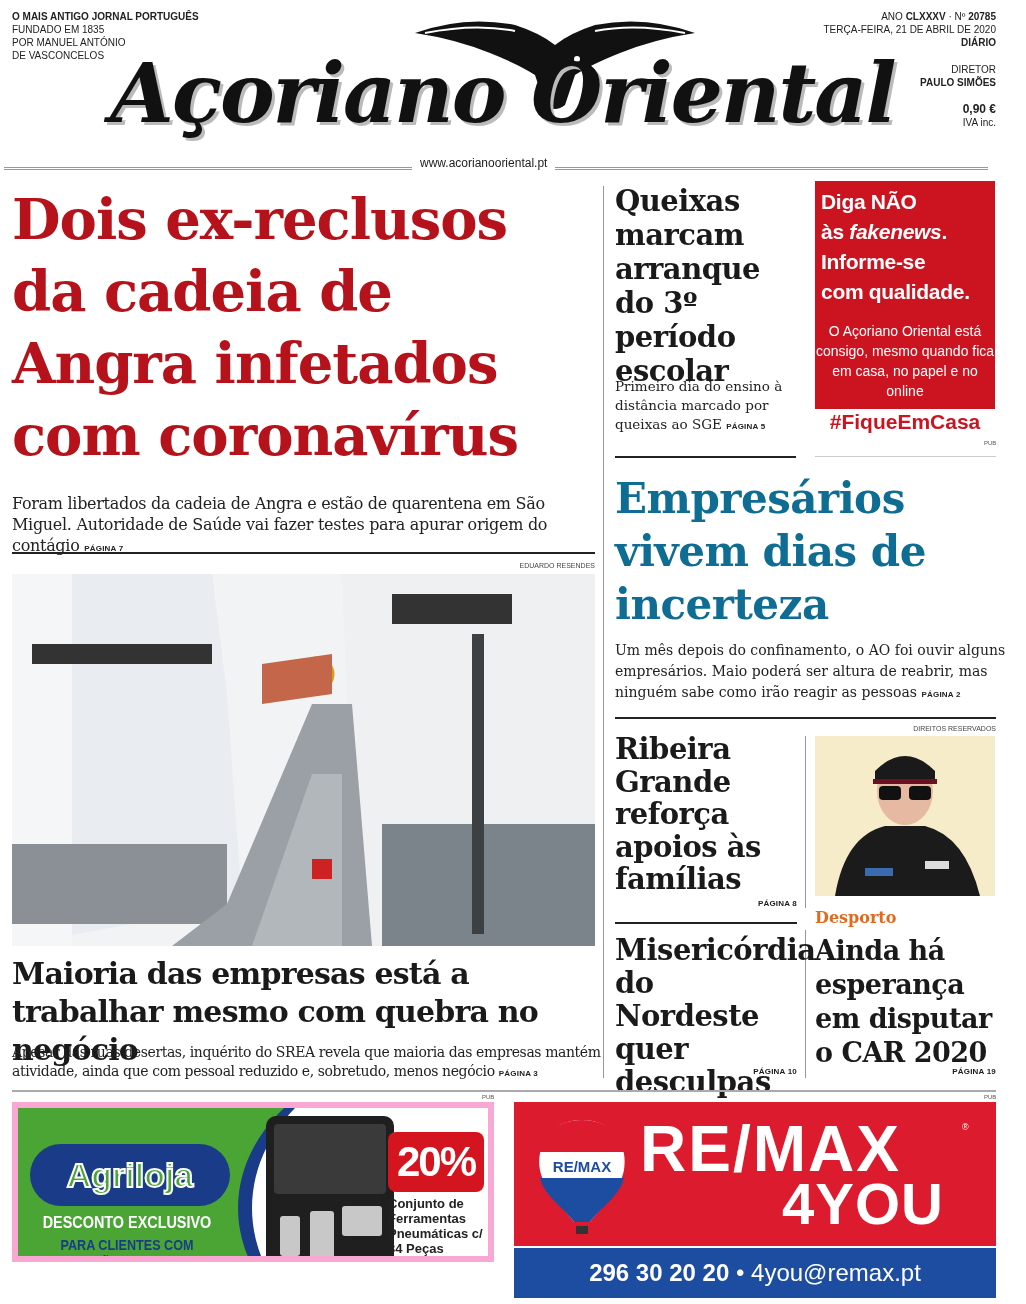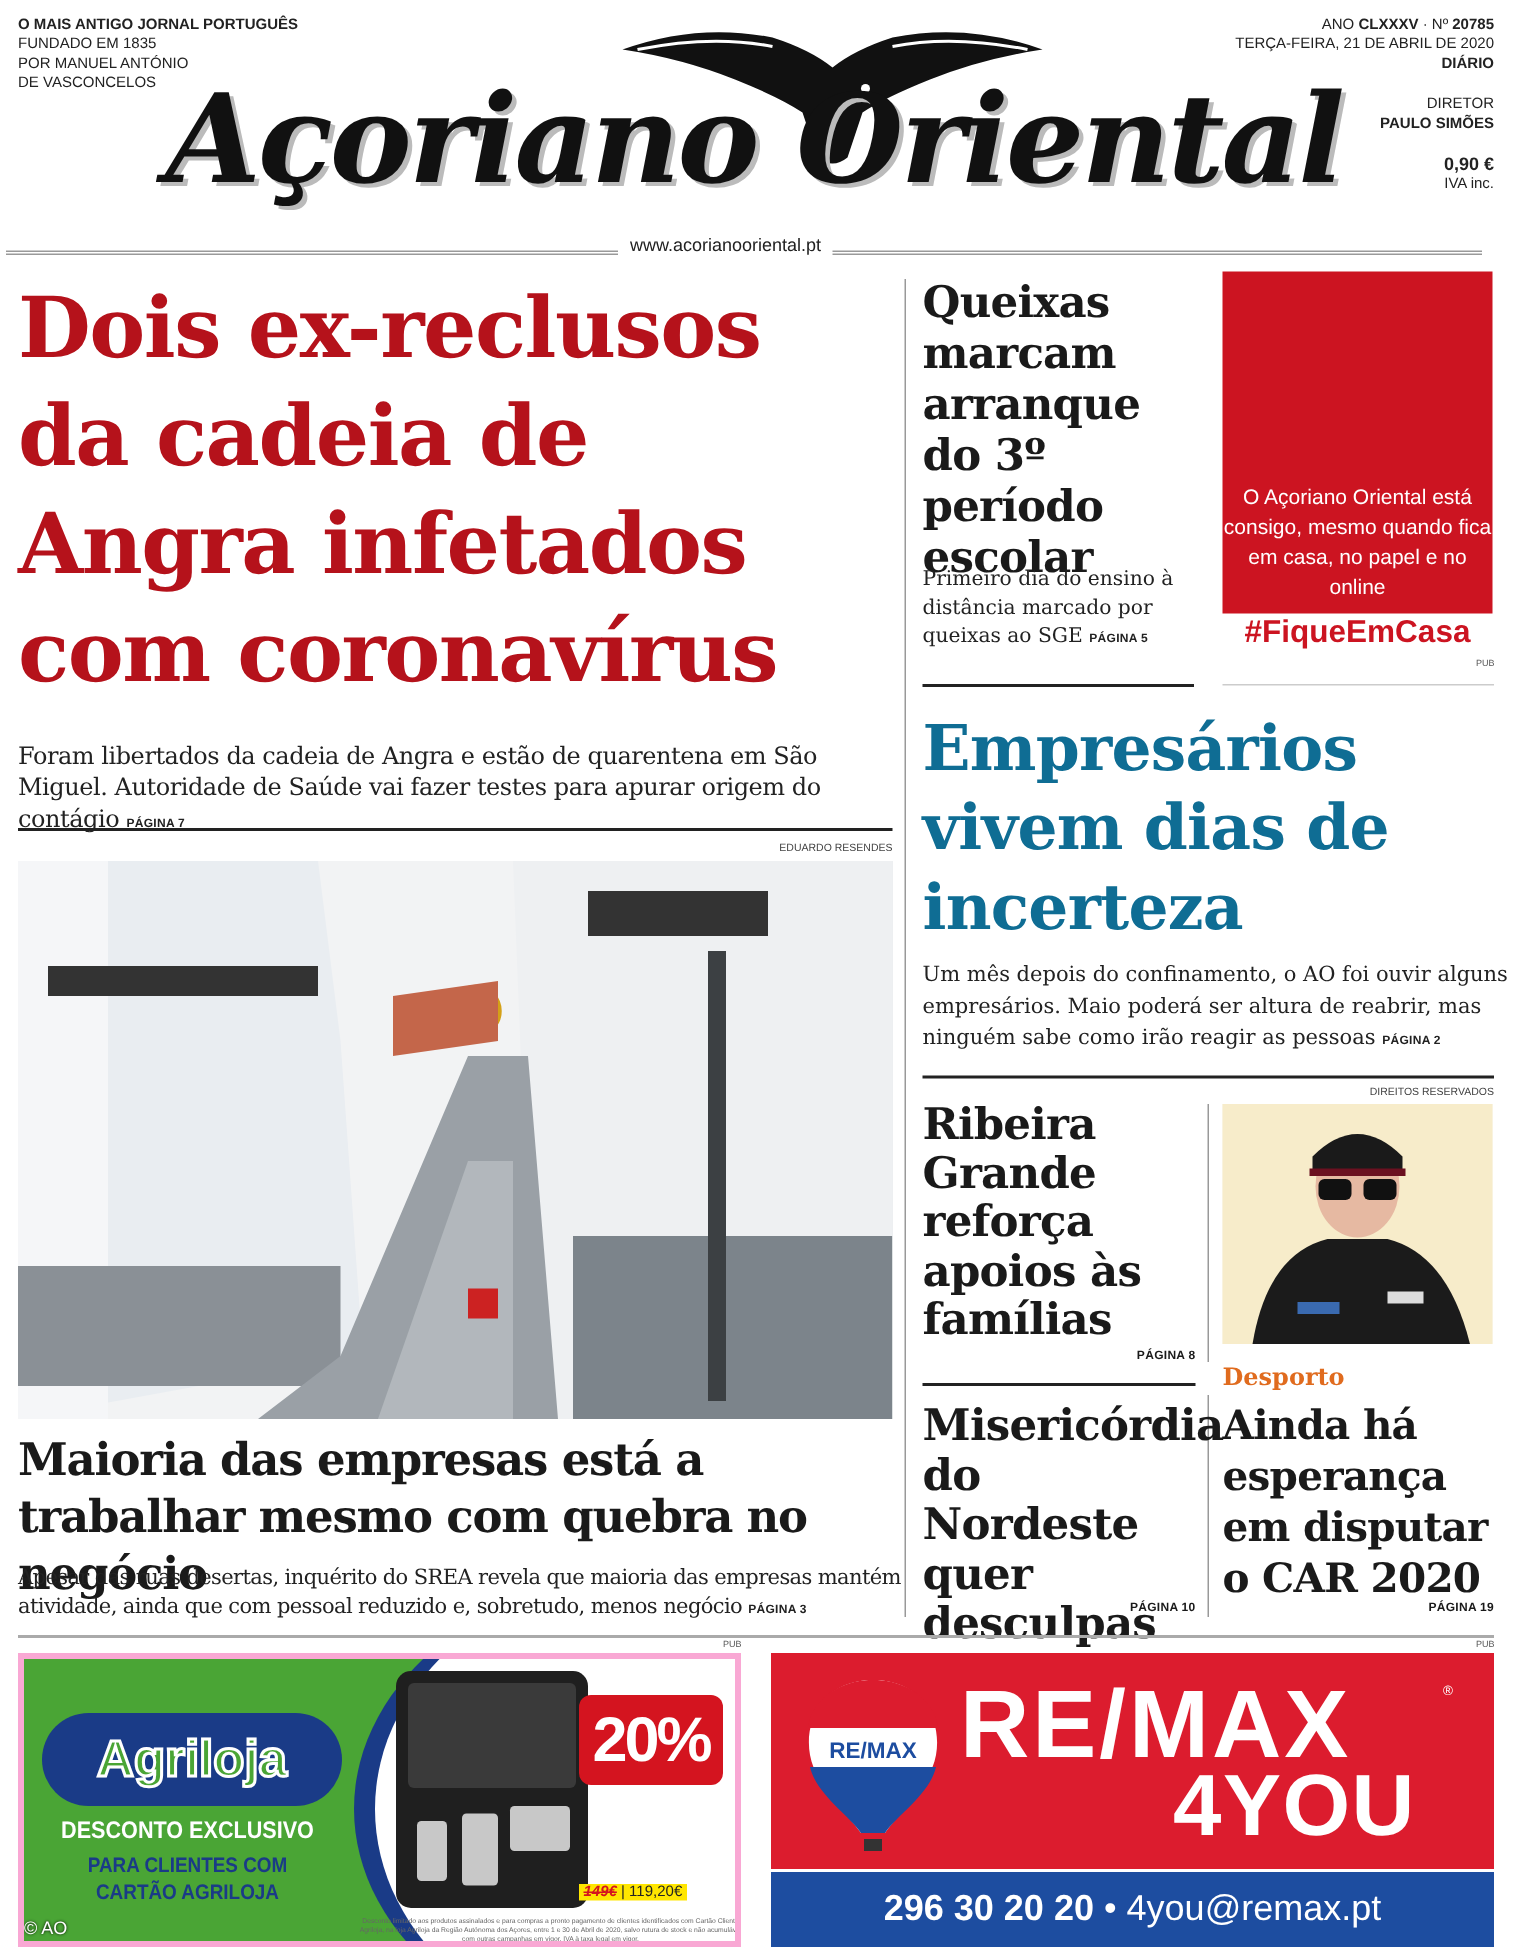--- a/index.html
+++ b/index.html
@@ -56,21 +56,21 @@
   .emp-dek { left: 615px; top: 640px; width: 400px; font-size: 14px; line-height: 21px; color: #222; }
 
   .rib-title { left: 615px; top: 733px; width: 190px; font-size: 29px; line-height: 32.5px; }
   .athlete { left: 815px; top: 736px; width: 180px; height: 160px; background: #f6e9c6; overflow: hidden; }
   .desporto { left: 815px; top: 908px; font-size: 16px; font-weight: bold; color: #e06b1e; }
   .car-title { left: 815px; top: 934px; width: 200px; font-size: 27px; line-height: 34px; }
   .mis-title { left: 615px; top: 934px; width: 190px; font-size: 29px; line-height: 33px; }
 
   
   .ad-rule { top: 1090px; height: 2px; background: #aaa; }
-  .agri { left: 12px; top: 1102px; width: 482px; height: 196px; background: #fff; overflow: hidden; border: 4px solid #f9a8d4; }
+  .agri { left: 12px; top: 1102px; width: 482px; height: 160px; background: #fff; overflow: hidden; border: 6px solid #f9a8d4; }
   .agri-green { position: absolute; left: 0; top: 0; width: 482px; height: 196px; background: #4aa535; }
   .agri-white { position: absolute; left: 220px; top: -60px; width: 420px; height: 320px; background: #fff; border-radius: 50% 0 0 50%; border-left: 14px solid #1a3b87; }
   .agri-pill { position: absolute; left: 12px; top: 36px; width: 200px; height: 62px; background: #1a3b87; border-radius: 32px; display: flex; align-items: center; justify-content: center; }
   .agri-pill span { font-family: "Liberation Sans", sans-serif; font-weight: bold; font-size: 34px; color: #4aa535; -webkit-text-stroke: 2px #fff; }
   .agri-l1 { position: absolute; left: 4px; top: 106px; width: 210px; text-align: center; font-family: "Liberation Sans", sans-serif; font-weight: bold; font-size: 16px; color: #fff; transform: scaleX(0.9); }
   .agri-l2 { position: absolute; left: 4px; top: 128px; width: 210px; text-align: center; font-family: "Liberation Sans", sans-serif; font-weight: bold; font-size: 14px; line-height: 18px; color: #1a3b87; transform: scaleX(0.9); }
   .toolcase { position: absolute; left: 248px; top: 8px; width: 128px; height: 158px; background: #1f1f1f; border-radius: 10px; }
   .toolcase .inner { position: absolute; left: 8px; top: 8px; width: 112px; height: 70px; background: #3a3a3a; border-radius: 4px; }
   .toolcase .tool { position: absolute; background: #c8c8c8; border-radius: 3px; }
   .pct { position: absolute; left: 370px; top: 24px; width: 96px; height: 60px; background: #d4141f; border-radius: 8px; color: #fff; font-family: "Liberation Sans", sans-serif; font-weight: bold; font-size: 42px; text-align: center; line-height: 60px; letter-spacing: -2px; }
@@ -168,20 +168,26 @@
 <div class="abs vrule" style="left:805px; top:736px; height:172px;"></div>
 <div class="abs vrule" style="left:805px; top:930px; height:148px;"></div>
 
 <h3 class="abs q-title side-title serif">Queixas marcam arranque do 3º período escolar</h3>
 <p class="abs q-dek">
   <span>Primeiro dia do ensino à distância marcado por queixas ao SGE</span>
   <span class="page-ref">PÁGINA 5</span>
 </p>
 
 <div class="abs promo">
+  <div class="promo-head">
+    <div>Diga NÃO</div>
+    <div><span>às </span><i>fakenews</i><span>.</span></div>
+    <div>Informe-se</div>
+    <div>com qualidade.</div>
+  </div>
   <div class="promo-body">O Açoriano Oriental está consigo, mesmo quando fica em casa, no papel e no online</div>
 </div>
 <div class="abs promo-tag">#FiqueEmCasa</div>
 <div class="abs pub" style="left:984px; top:440px;">PUB</div>
 
 <div class="abs rule-thick" style="left:615px; top:456px; width:181px;"></div>
 <div class="abs" style="left:815px; top:456px; width:181px; height:1px; background:#ccc;"></div>
 
 <h2 class="abs emp-title serif">Empresários vivem dias de incerteza</h2>
 <p class="abs emp-dek">
@@ -231,20 +237,21 @@
     <div>PARA CLIENTES COM</div>
     <div>CARTÃO AGRILOJA</div>
   </div>
   <div class="toolcase">
     <div class="inner"></div>
     <div class="tool" style="left:14px; top:100px; width:20px; height:40px;"></div>
     <div class="tool" style="left:44px; top:95px; width:24px; height:48px;"></div>
     <div class="tool" style="left:76px; top:90px; width:40px; height:30px;"></div>
   </div>
   <div class="pct">20%</div>
+  <div class="prod">Conjunto de Ferramentas Pneumáticas c/ 34 Peças</div>
   <div class="prices">
     <s>149€</s> | <span>119,20€</span>
   </div>
   <div class="fine">Desconto limitado aos produtos assinalados e para compras a pronto pagamento de clientes identificados com Cartão Cliente Agriloja, na loja Agriloja da Região Autónoma dos Açores, entre 1 e 30 de Abril de 2020, salvo rutura de stock e não acumulável com outras campanhas em vigor. IVA à taxa legal em vigor.</div>
   <div class="copy">© AO</div>
 </div>
 
 <div class="abs remax">
   <div class="remax-red"></div>
   <svg class="balloon" viewBox="0 0 92 120">

